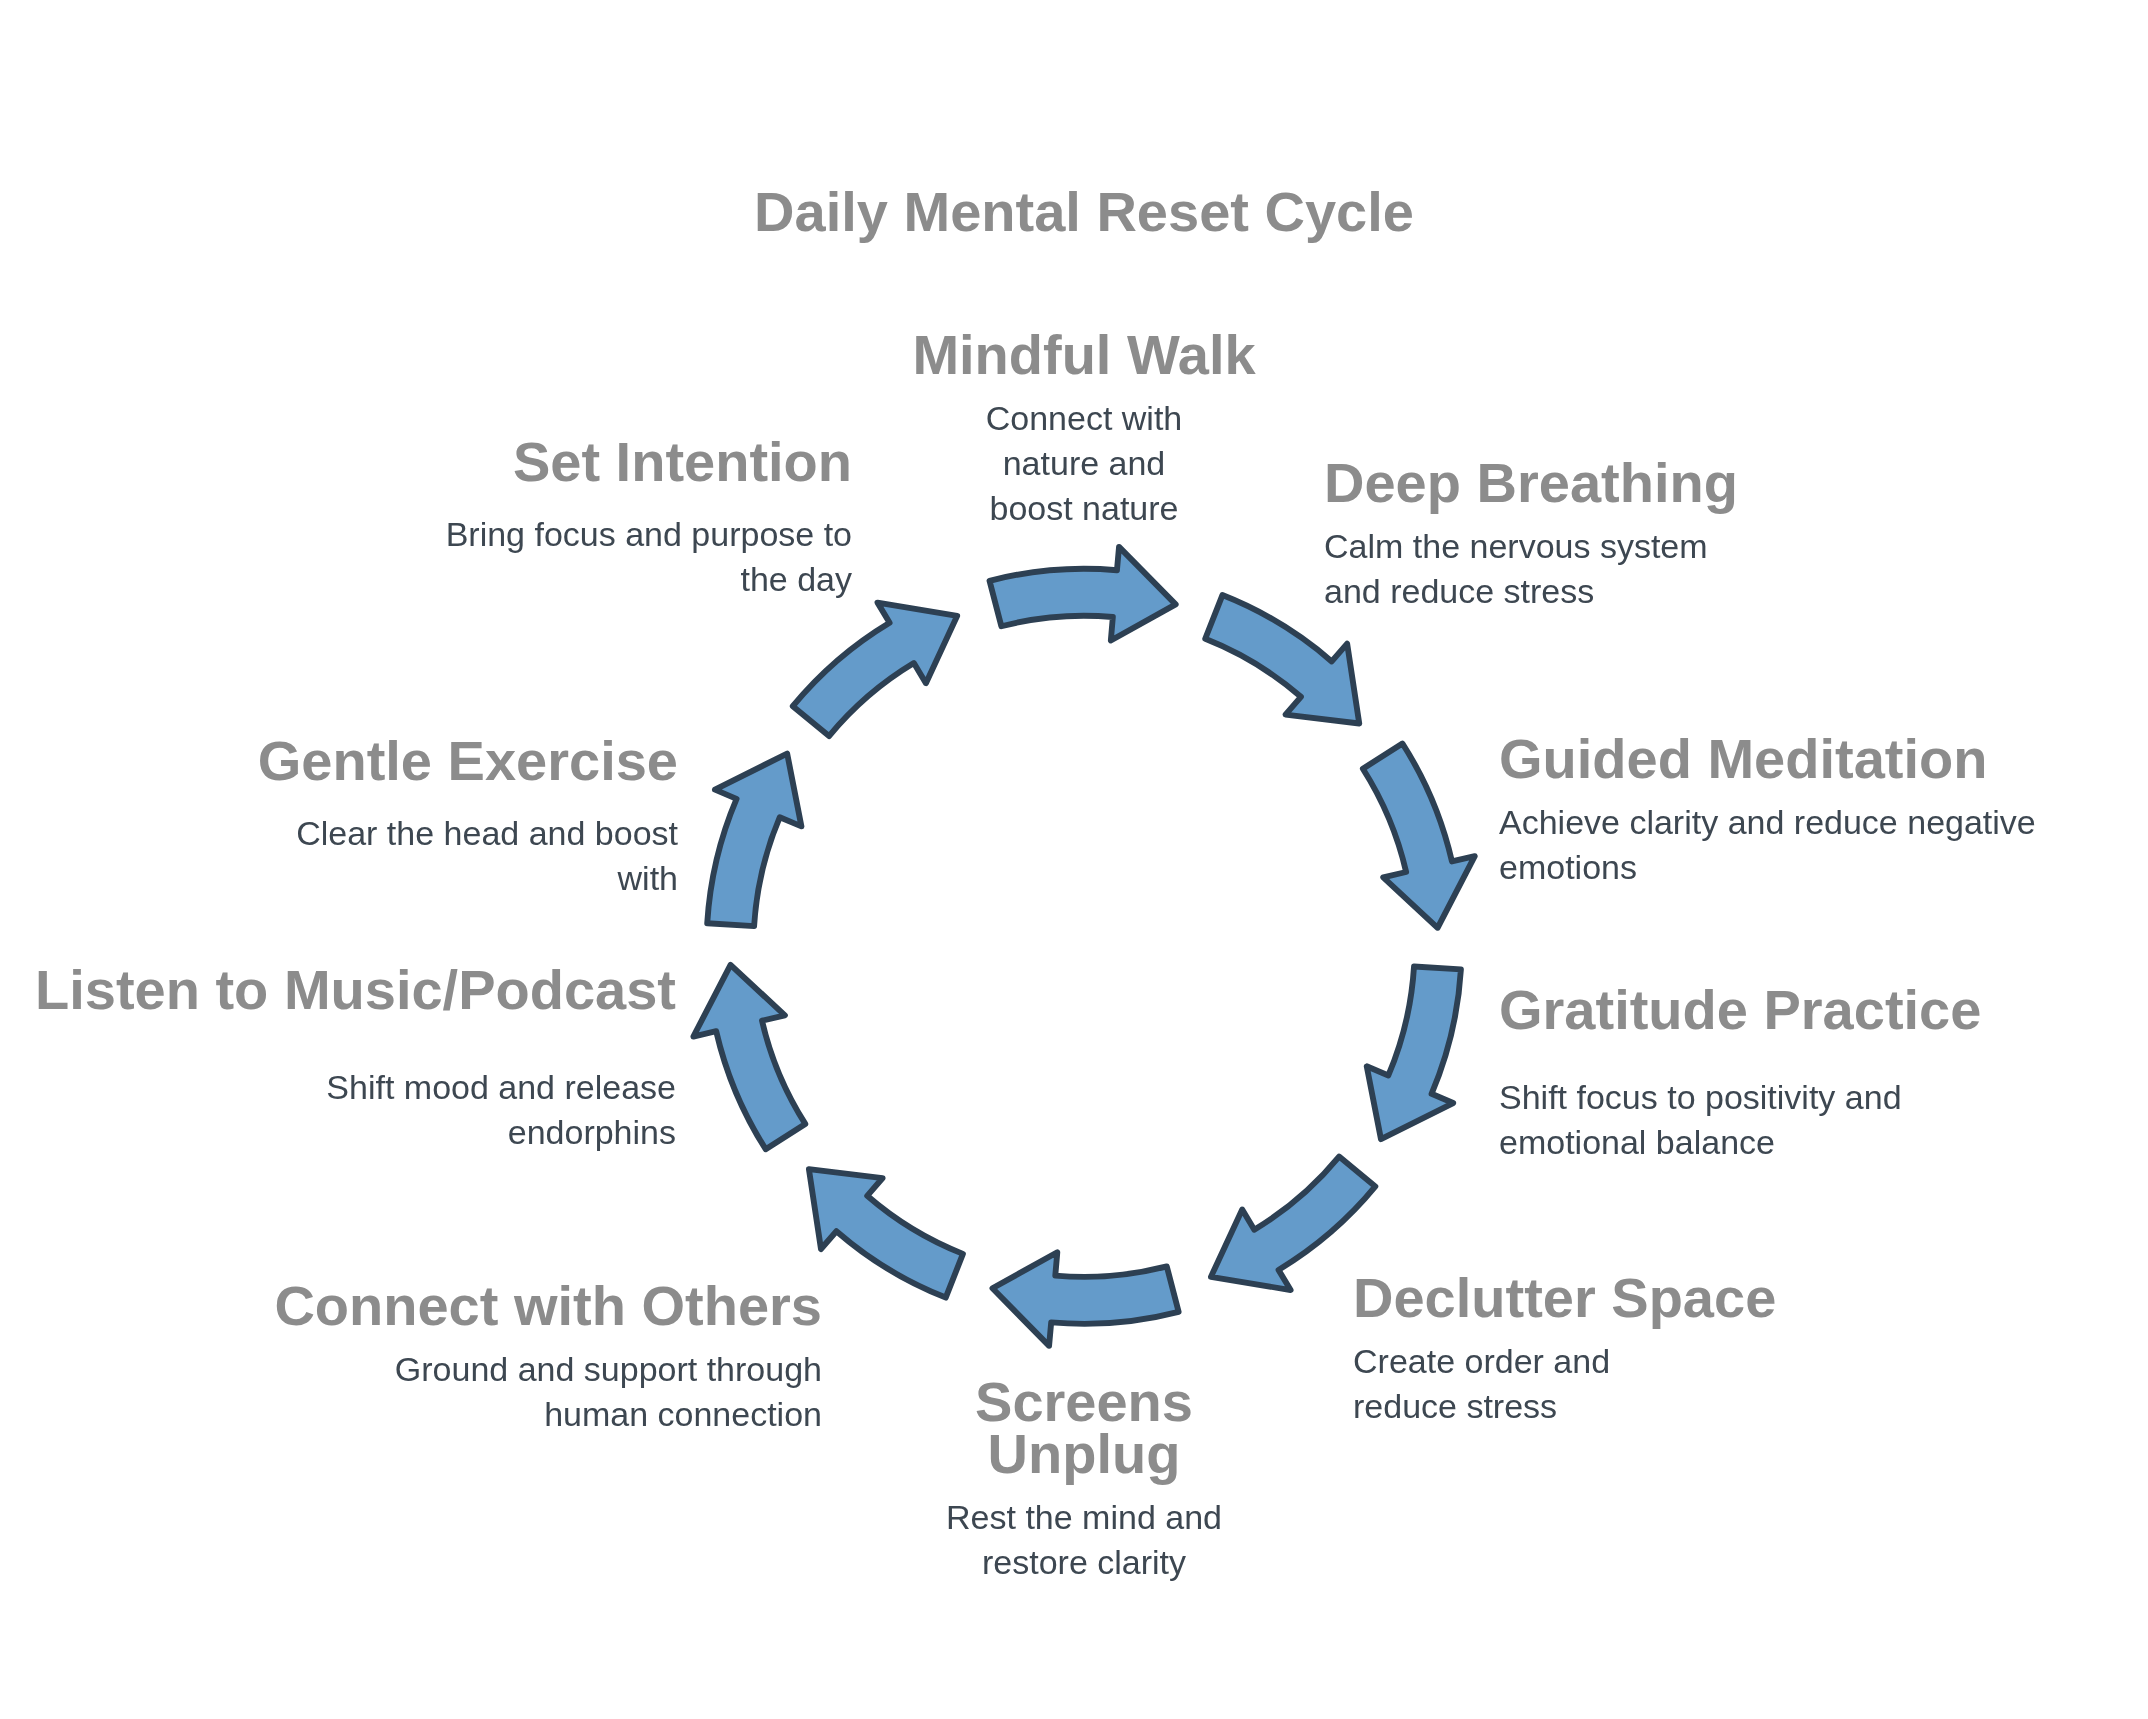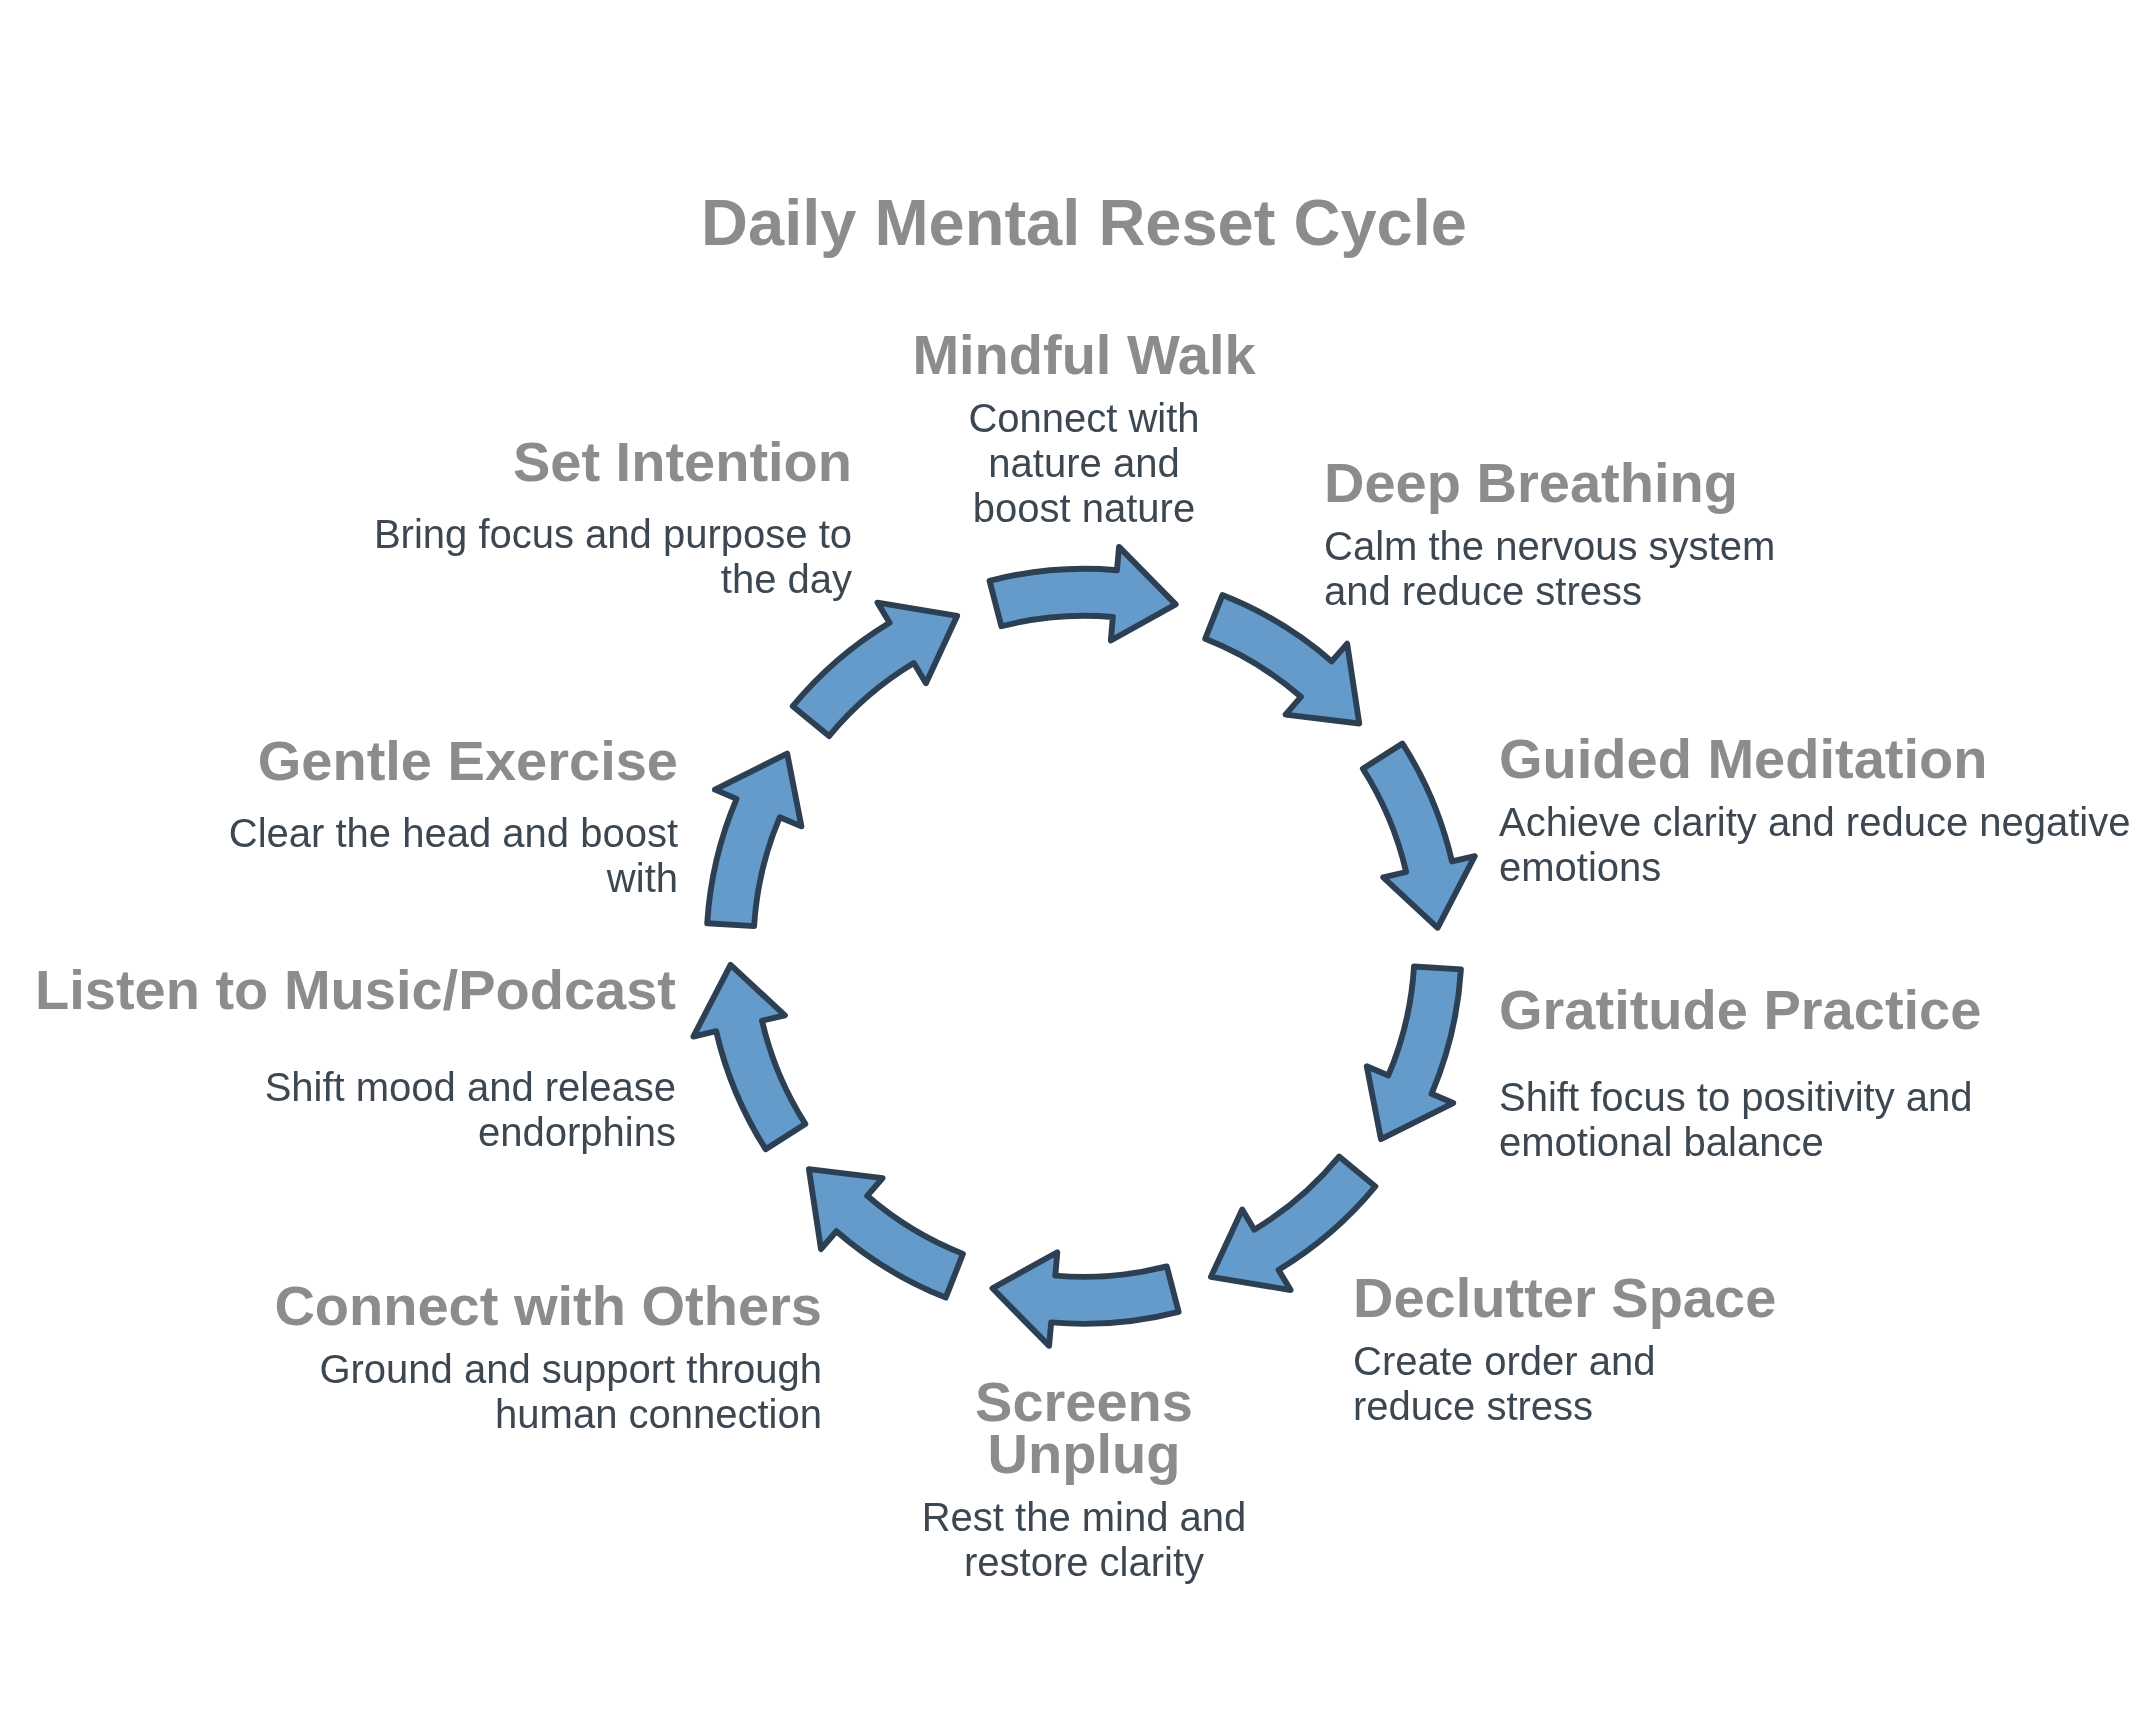--- a/index.html
+++ b/index.html
@@ -3,30 +3,30 @@
 <meta charset="utf-8">
 <style>
   html,body{margin:0;padding:0}
   body{
     width:2148px;height:1719px;position:relative;overflow:hidden;
     background:var(--bg,#ffffff);
     font-family:"Liberation Sans","DejaVu Sans",sans-serif;
   }
   .page-title{
     position:absolute;left:480px;top:141px;width:1208px;
-    text-align:center;font-size:65px;font-weight:bold;
+    text-align:center;font-size:56px;font-weight:bold;
     color:var(--heading,#8c8c8c);white-space:nowrap;
   }
   .stage{position:absolute}
   .stage-title{
     font-size:56px;font-weight:bold;line-height:52px;
     color:var(--heading,#8c8c8c);white-space:nowrap;
   }
   .stage-desc{
-    font-size:40px;line-height:45px;margin-top:15px;
+    font-size:34px;line-height:45px;margin-top:15px;
     color:var(--body,#3d4751);white-space:nowrap;
   }
   .gap-md .stage-desc{margin-top:23.5px}
   .gap-lg .stage-desc{margin-top:39px}
   .gap-xl .stage-desc{margin-top:49px}
   .align-center{text-align:center}
   .align-left{text-align:left}
   .align-right{text-align:right}
   
   .s0{left:866px;top:329px;width:436px}

